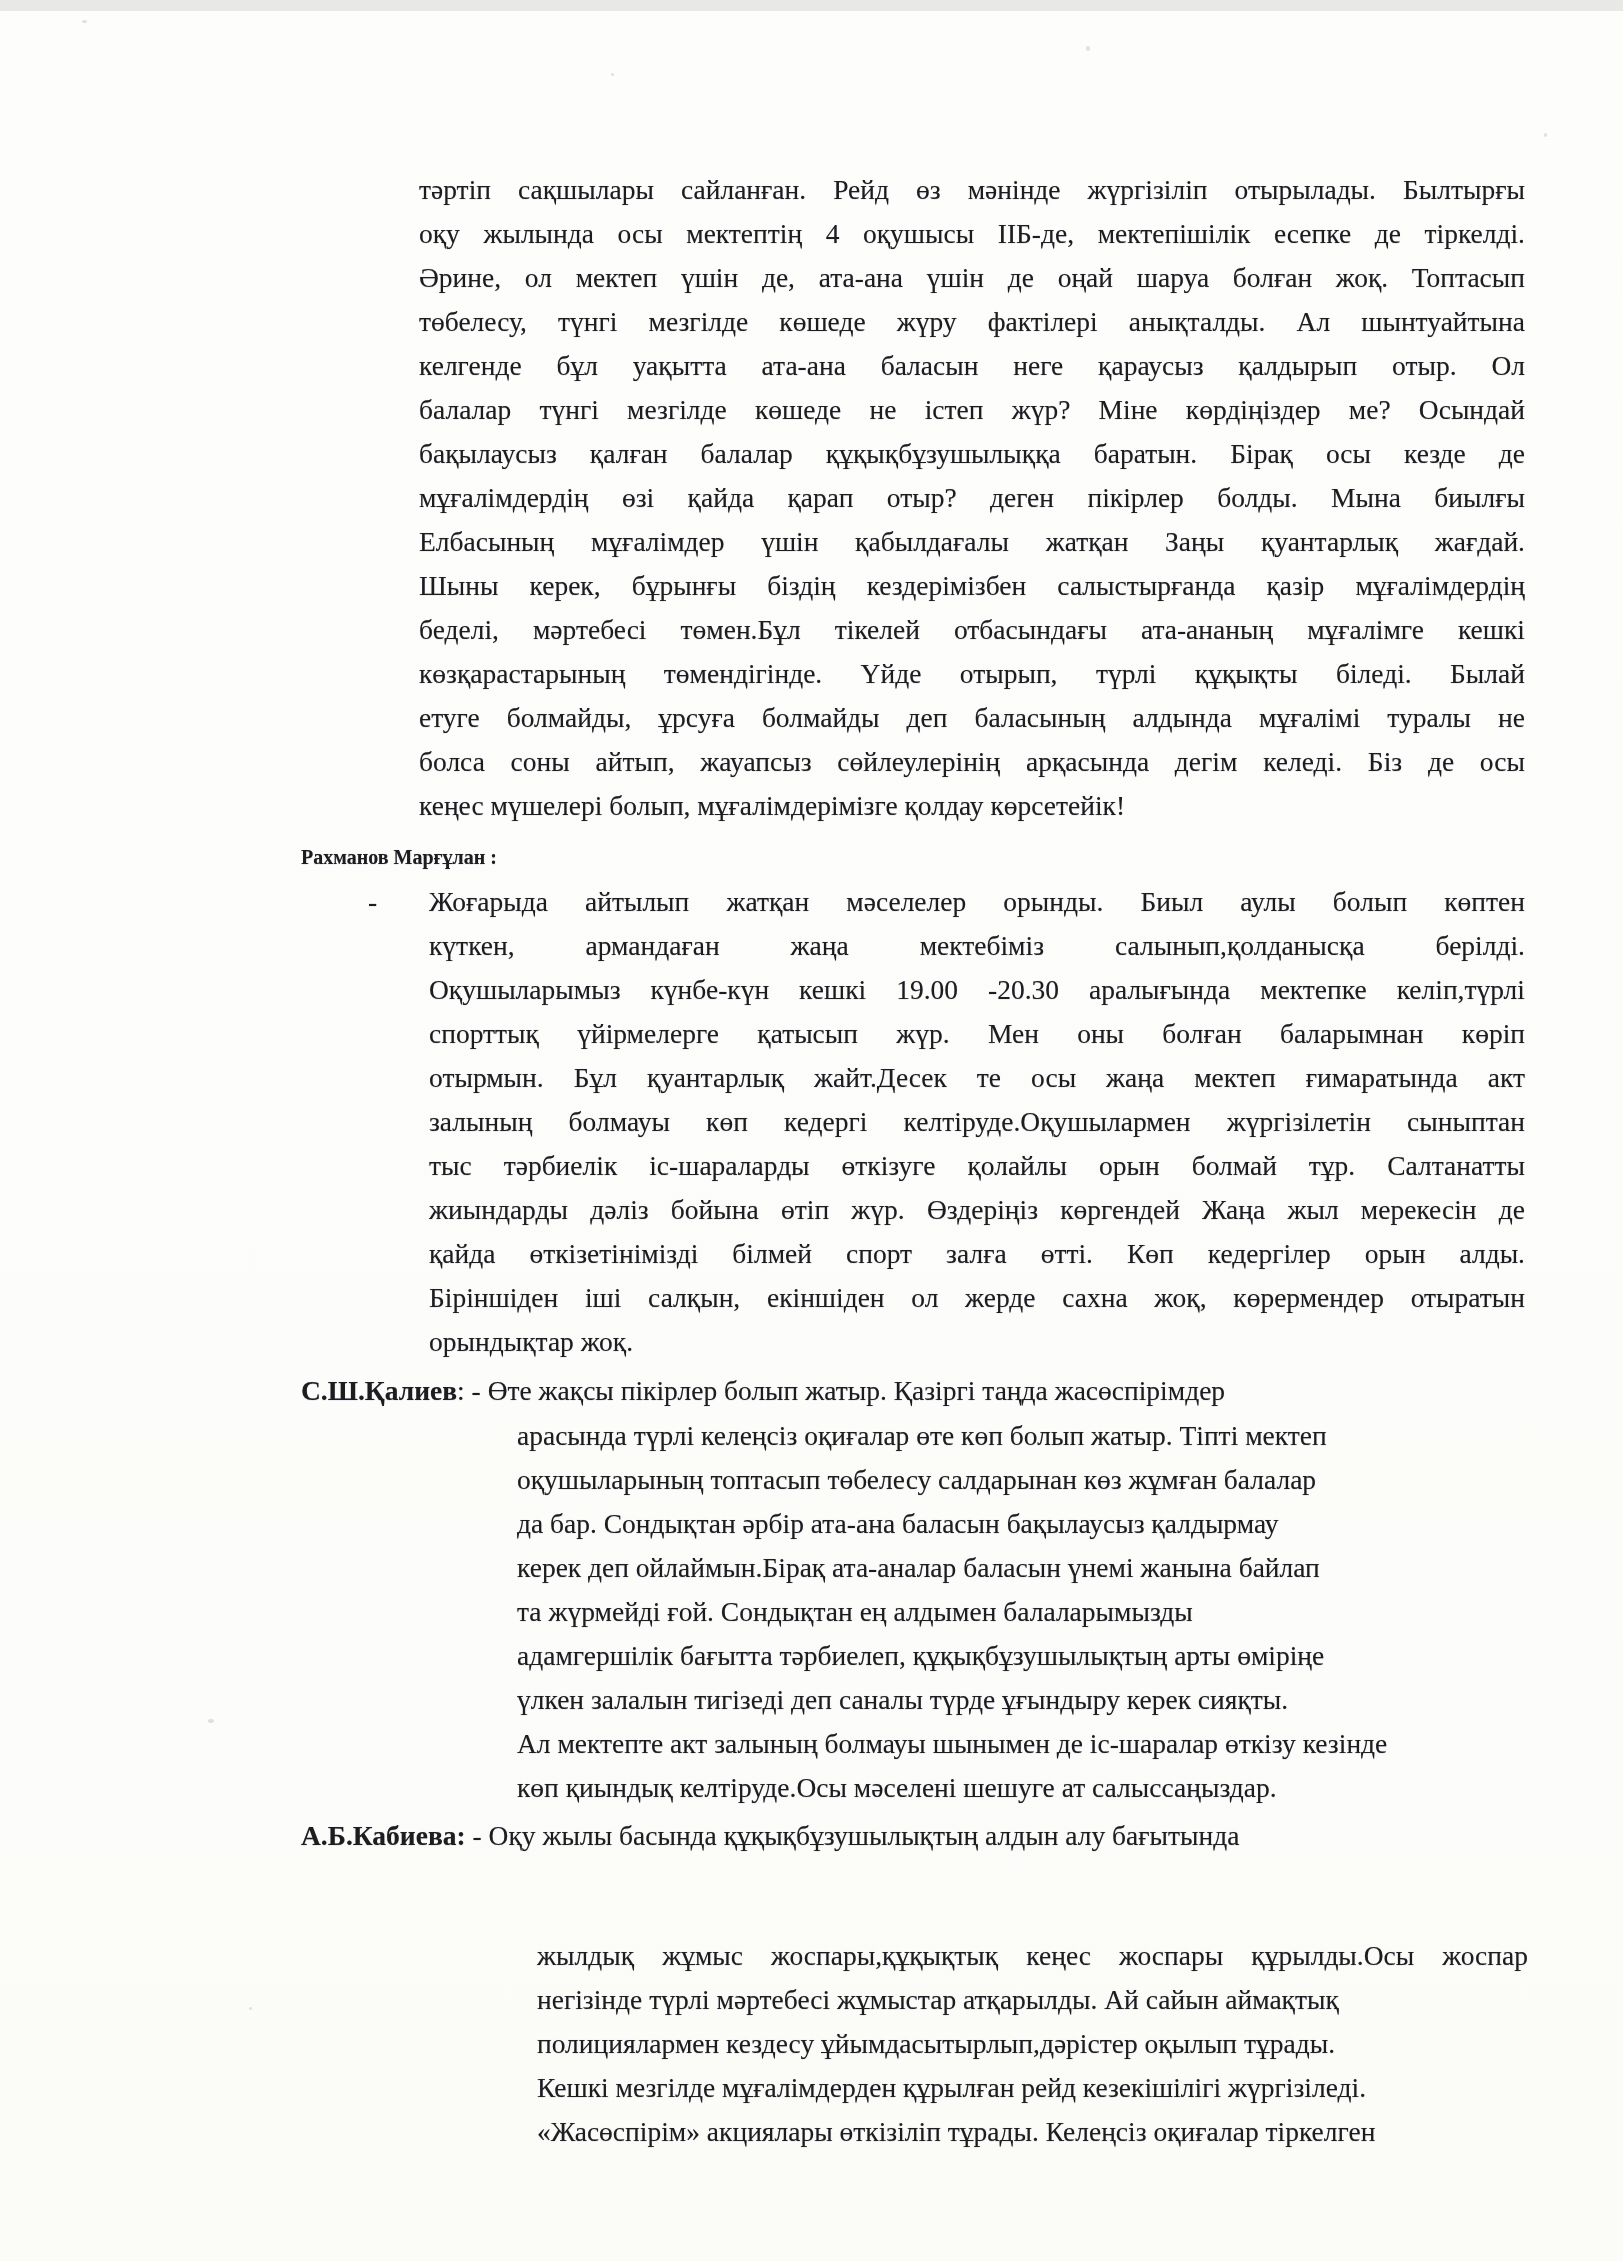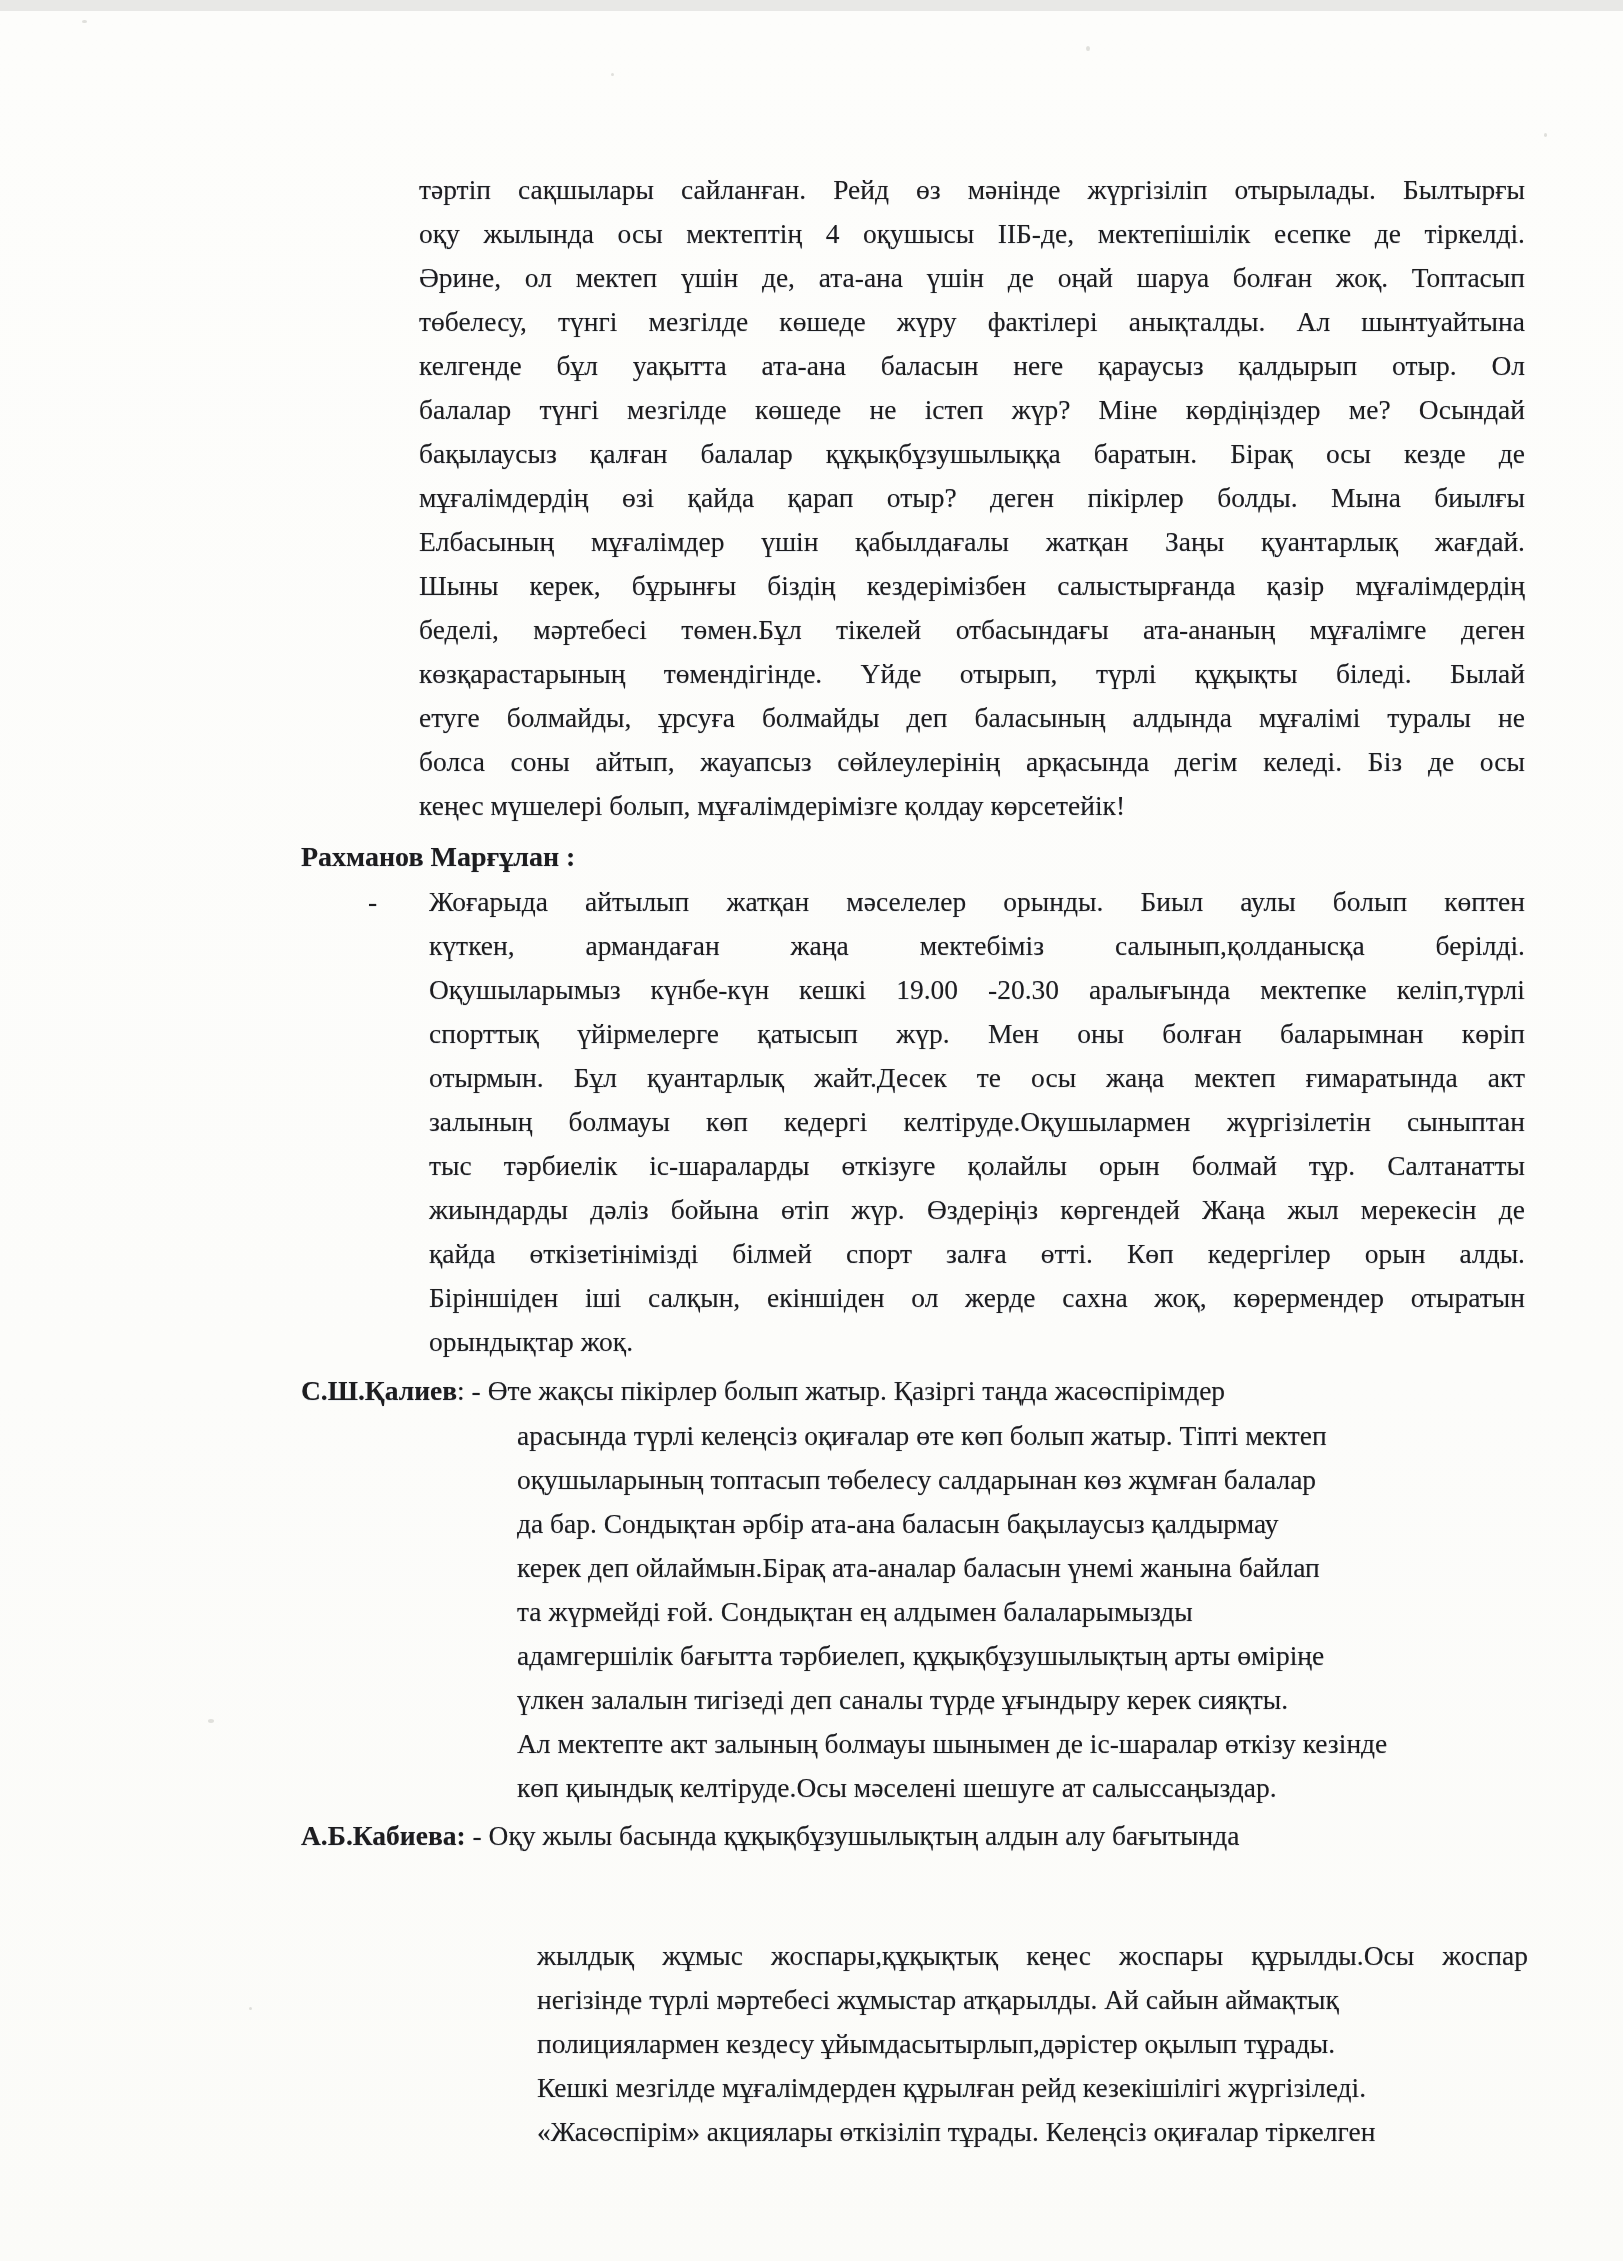--- a/index.html
+++ b/index.html
@@ -14,21 +14,21 @@
     color:#1d1d1f;
     overflow:hidden;
     text-shadow:0 0 0.7px rgba(40,40,70,.35), 0 0.7px 0 rgba(90,130,190,.08);
   }
   .txtblock{position:absolute;}
   .line{height:44px;line-height:44px;white-space:normal;overflow:visible;}
   .line.j{text-align:justify;text-align-last:justify;}
   .line.l{text-align:left;}
   .speaker{
     position:absolute;margin:0;
-    font-size:28px;font-weight:bold;line-height:44px;height:44px;
+    font-size:20px;font-weight:bold;line-height:44px;height:44px;
     white-space:nowrap;
   }
   .firstline{
     position:absolute;line-height:44px;height:44px;white-space:nowrap;font-family:Liberation Serif, serif;
   }
   .firstline b{font-weight:bold;}
   .dashmark{position:absolute;line-height:44px;height:44px;}
   .speck{position:absolute;background:#c9c9c3;border-radius:50%;opacity:.55;}
 </style>
 </head>
@@ -40,21 +40,21 @@
       <div class="line j">тәртіп сақшылары сайланған. Рейд өз мәнінде жүргізіліп отырылады. Былтырғы</div>
       <div class="line j">оқу жылында осы мектептің 4 оқушысы ІІБ-де, мектепішілік есепке де тіркелді.</div>
       <div class="line j">Әрине, ол мектеп үшін де, ата-ана үшін де оңай шаруа болған жоқ. Топтасып</div>
       <div class="line j">төбелесу, түнгі мезгілде көшеде жүру фактілері анықталды. Ал шынтуайтына</div>
       <div class="line j">келгенде бұл уақытта ата-ана баласын неге қараусыз қалдырып отыр. Ол</div>
       <div class="line j">балалар түнгі мезгілде көшеде не істеп жүр? Міне көрдіңіздер ме? Осындай</div>
       <div class="line j">бақылаусыз қалған балалар құқықбұзушылыққа баратын. Бірақ осы кезде де</div>
       <div class="line j">мұғалімдердің өзі қайда қарап отыр? деген пікірлер болды. Мына биылғы</div>
       <div class="line j">Елбасының мұғалімдер үшін қабылдағалы жатқан Заңы қуантарлық жағдай.</div>
       <div class="line j">Шыны керек, бұрынғы біздің кездерімізбен салыстырғанда қазір мұғалімдердің</div>
-      <div class="line j">беделі, мәртебесі төмен.Бұл тікелей отбасындағы ата-ананың мұғалімге деген</div>
+      <div class="line j">беделі, мәртебесі төмен.Бұл тікелей отбасындағы ата-ананың мұғалімге кешкі</div>
       <div class="line j">көзқарастарының төмендігінде. Үйде отырып, түрлі құқықты біледі. Былай</div>
       <div class="line j">етуге болмайды, ұрсуға болмайды деп баласының алдында мұғалімі туралы не</div>
       <div class="line j">болса соны айтып, жауапсыз сөйлеулерінің арқасында дегім келеді. Біз де осы</div>
       <div class="line l">кеңес мүшелері болып, мұғалімдерімізге қолдау көрсетейік!</div>
     </section>
 
   <h2 class="speaker" style="top:824px;left:301px;">Рахманов Марғұлан :</h2>
 
   <div class="dashmark" style="top:869px;left:368px;">-</div>
 

